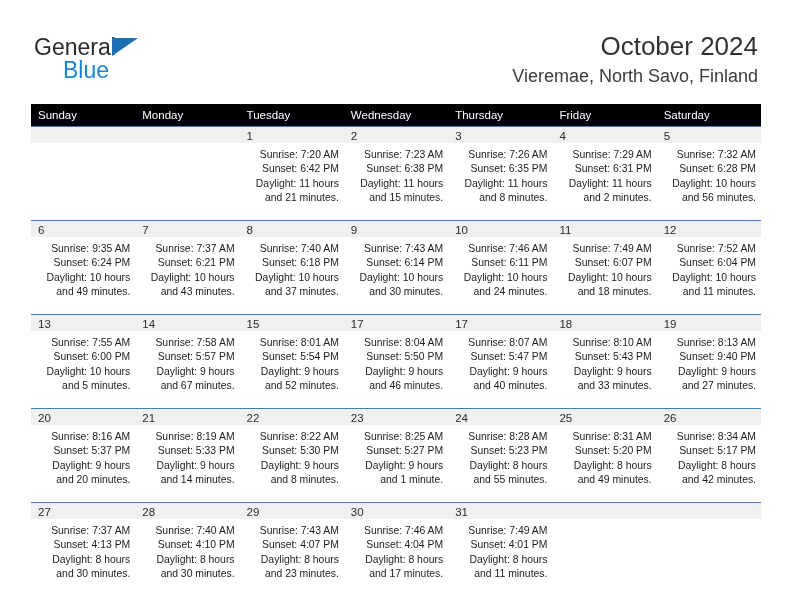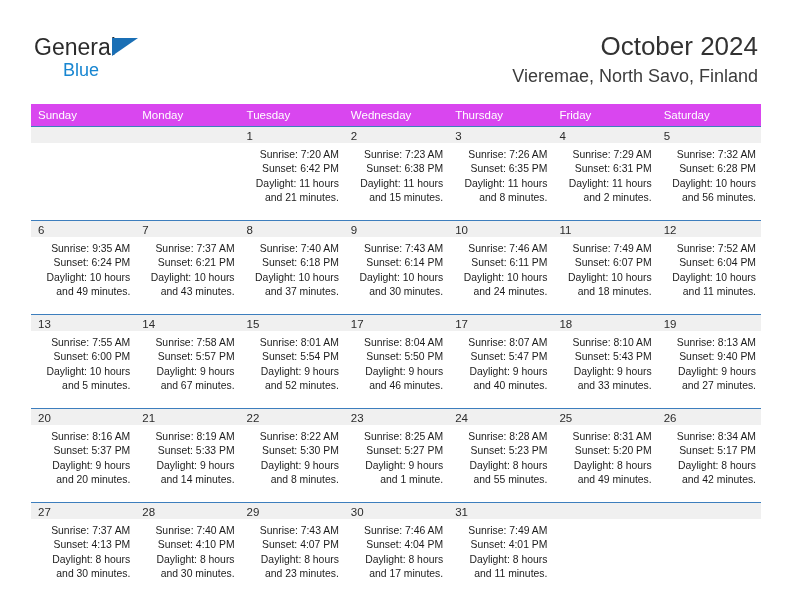--- a/index.html
+++ b/index.html
@@ -54,21 +54,21 @@
     top: 4px;
     width: 0;
     height: 0;
     border-left: 26px solid #1a6fb5;
     border-bottom: 18px solid transparent;
   }
   .brand-blue {
     position: absolute;
     left: 29px;
     top: 23px;
-    font-size: 18px;
+    font-size: 23px;
     color: #1886d1;
     line-height: 26px;
   }
 
   .title-block {
     position: absolute;
     right: 0;
     top: 0;
     text-align: right;
   }
@@ -90,21 +90,21 @@
   .calendar {
     position: absolute;
     left: 31px;
     top: 104px;
     width: 730px;
     border-collapse: collapse;
     table-layout: fixed;
   }
 
   .dow-row th {
-    background: #d946ef;
+    background: #000000;
     color: #ffffff;
     font-size: 11.5px;
     font-weight: normal;
     text-align: left;
     padding: 5px 0 5px 7px;
     height: 12px;
     border: none;
   }
 
   .week-row {

